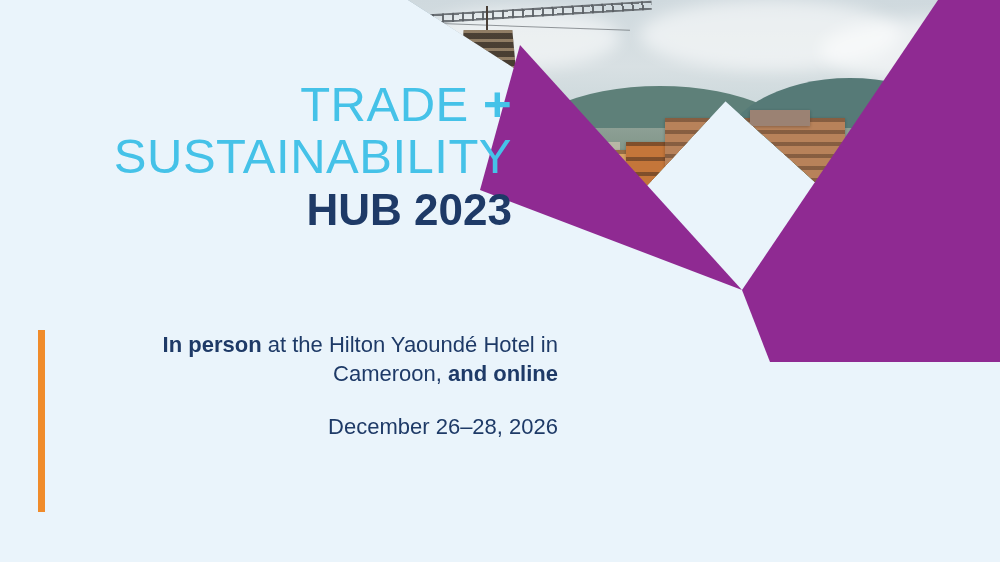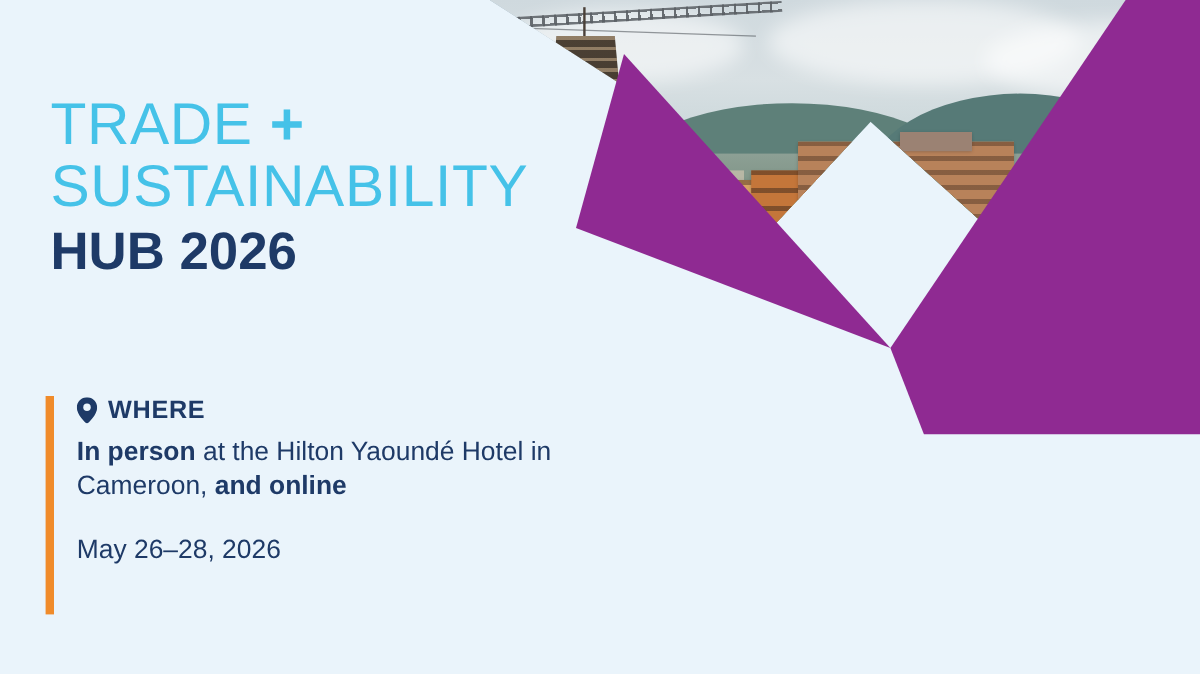--- a/index.html
+++ b/index.html
@@ -9,20 +9,21 @@
   }
   * { box-sizing: border-box; }
 
   .banner {
     position: relative;
     width: 1000px;
     height: 562px;
     overflow: hidden;
     background: #eaf4fb;
     font-family: "Liberation Sans", "DejaVu Sans", sans-serif;
+    text-align: right;
   }
 
   
   .photo-wrap {
     position: absolute;
     left: 390px;
     top: 0;
     width: 610px;
     height: 362px;
     
@@ -378,38 +379,31 @@
 
     <polygon points="548,0 610,0 610,362 380,362 352,290" fill="#8f2a92"></polygon>
   </svg>
 
   <div class="headline">
     <div class="hl-line1">
       <span>TRADE</span>
       <span class="hl-plus">+</span>
     </div>
     <div class="hl-line2">SUSTAINABILITY</div>
-    <div class="hl-line3">HUB 2026</div>
+    <div class="hl-line3">HUB 2023</div>
   </div>
 
   <div class="details">
     <div class="accent-bar"></div>
 
-    <div class="dtl-label">
-      <svg class="pin-icon" width="17" height="22" viewBox="0 0 17 22">
-        <path d="M8.5 0C3.8 0 0 3.8 0 8.5c0 6.2 7.5 12.8 7.8 13.1.4.4 1 .4 1.4 0 .3-.3 7.8-6.9 7.8-13.1C17 3.8 13.2 0 8.5 0z" fill="#1e3a67"></path>
-        <circle cx="8.5" cy="8.3" r="3.1" fill="#eaf4fb"></circle>
-      </svg>
-      <span>WHERE</span>
-    </div>
 
     <div class="dtl-text">
       <b>In person</b><span> at the Hilton Yaoundé Hotel in Cameroon, </span><b>and online</b>
     </div>
 
     <div class="gap"></div>
 
 
-    <div class="dtl-text">May 26–28, 2026</div>
+    <div class="dtl-text">December 26–28, 2026</div>
   </div>
 
 
 </div>
 
 </body></html>

